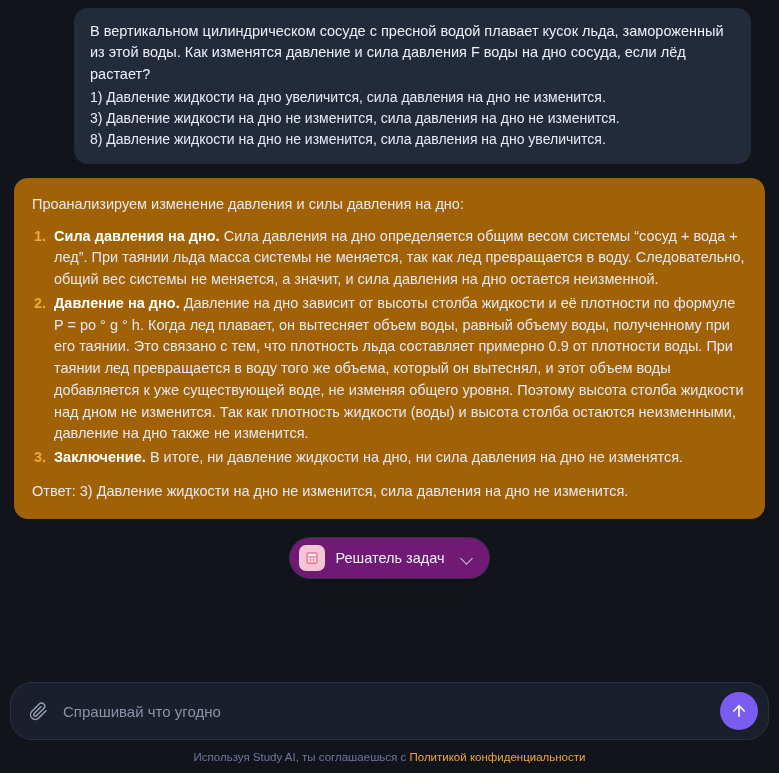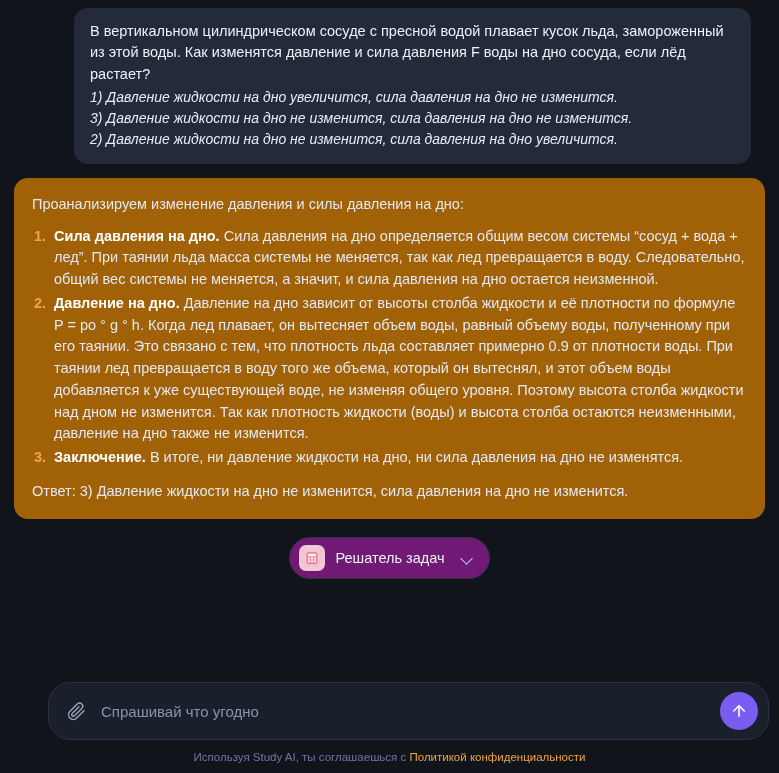--- a/index.html
+++ b/index.html
@@ -31,21 +31,20 @@
     margin-right: 14px;
     background: #232a3a;
     border-radius: 14px;
     padding: 13px 16px 14px 16px;
     font-size: 14.5px;
     line-height: 1.47;
     color: #eef1f7;
   }
   .user-bubble .q-line { margin-bottom: 2px; }
   .user-bubble .opt {
-    font-style: italic;
     font-size: 14px;
     line-height: 1.5;
     color: #e9ecf4;
   }
   .user-bubble .opt:first-of-type { margin-top: 4px; }
 
   
   .assistant {
     margin-top: 14px;
     background: #a16207;
@@ -116,21 +115,21 @@
     content: "";
     position: absolute;
     left: 3px; top: 4px;
     width: 8px; height: 8px;
     border-right: 1.8px solid #c9d0e0;
     border-bottom: 1.8px solid #c9d0e0;
     transform: rotate(45deg);
   }
 
   
-  .composer-wrap { padding: 0 10px; margin-left: 38px; }
+  .composer-wrap { padding: 0 10px; }
   .composer {
     display: flex;
     align-items: center;
     background: #1a1f2c;
     border: 1px solid #2a3144;
     border-radius: 22px;
     padding: 10px 10px 10px 14px;
     height: 58px;
   }
   .clip {
@@ -180,21 +179,21 @@
 <body>
 
 <div class="app">
 
   <div class="chat">
 
     <div class="user-bubble">
       <div class="q-line">В вертикальном цилиндрическом сосуде с пресной водой плавает кусок льда, замороженный из этой воды. Как изменятся давление   и сила давления F  воды на дно сосуда, если лёд растает?</div>
       <div class="opt">1) Давление жидкости на дно увеличится, сила давления на дно не изменится.</div>
       <div class="opt">3) Давление жидкости на дно не изменится, сила давления на дно не изменится.</div>
-      <div class="opt">2) Давление жидкости на дно не изменится, сила давления на дно увеличится.</div>
+      <div class="opt">8) Давление жидкости на дно не изменится, сила давления на дно увеличится.</div>
     </div>
 
     <div class="assistant">
       <div class="intro">Проанализируем изменение давления и силы давления на дно:</div>
 
       <ol class="steps">
         <li>
           <b>Сила давления на дно.</b><span> Сила давления на дно определяется общим весом системы “сосуд + вода + лед”. При таянии льда масса системы не меняется, так как лед превращается в воду. Следовательно, общий вес системы не меняется, а значит, и сила давления на дно остается неизменной.</span>
         </li>
         <li>

